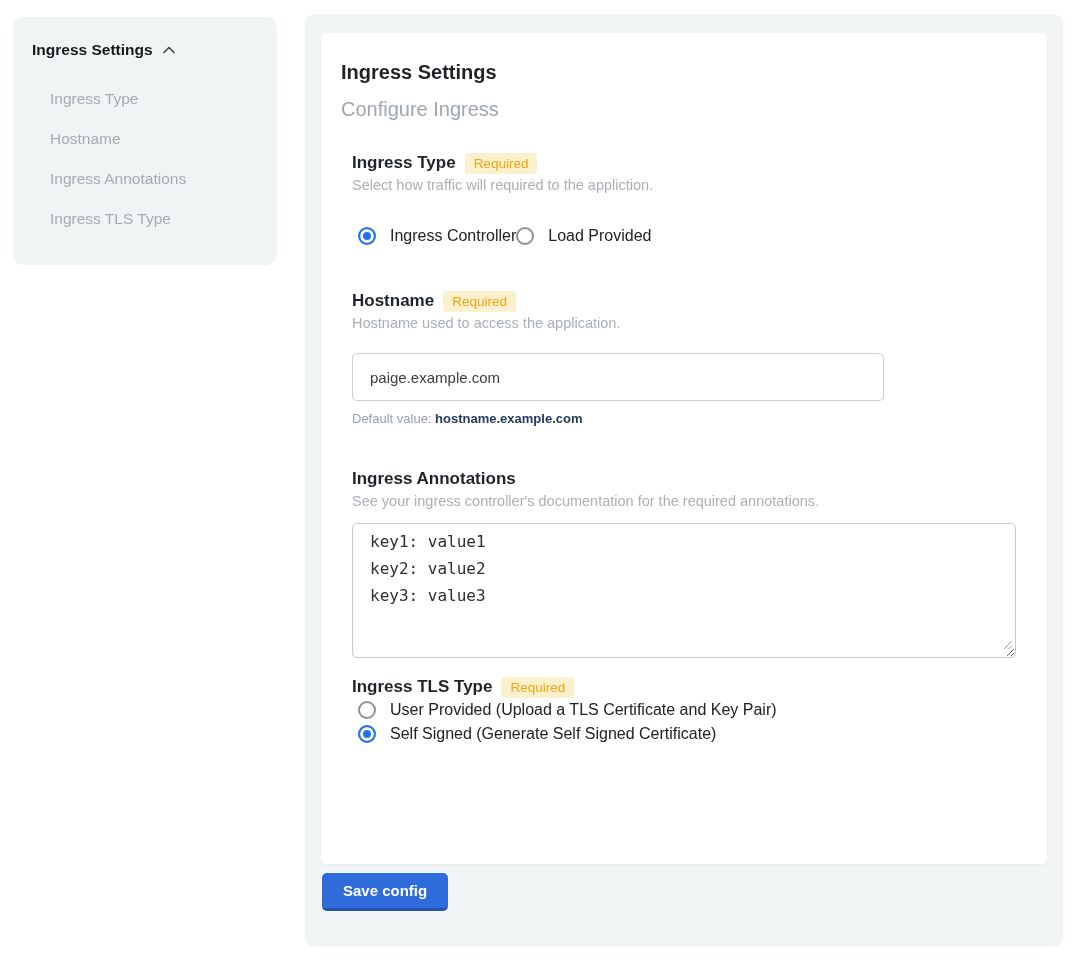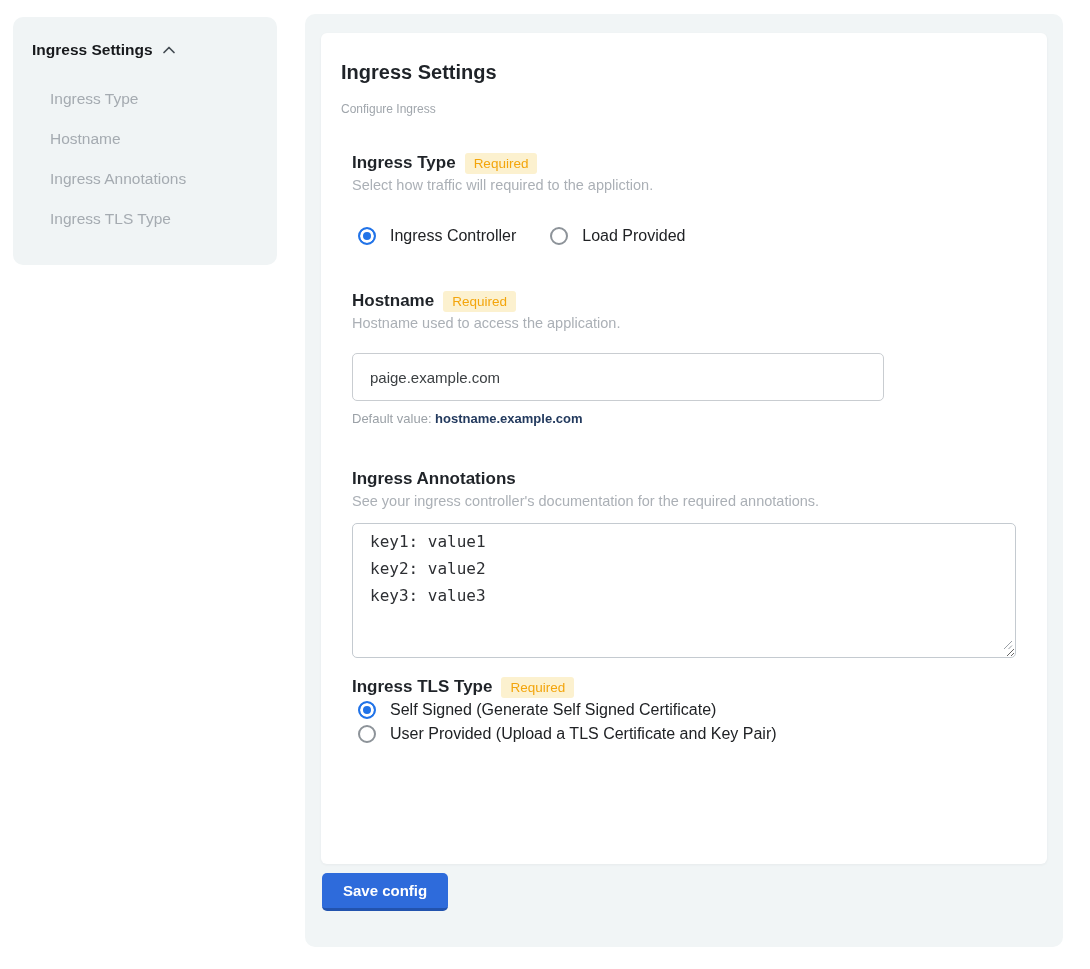--- a/index.html
+++ b/index.html
@@ -49,21 +49,21 @@
     border-radius: 6px;
     box-shadow: 0 1px 3px rgba(30,40,50,0.05);
     padding: 27px 31px 0 20px;
   }
   .card-title {
     font-size: 20px; font-weight: bold; color: #1f2328;
     line-height: 24px;
   }
   .card-subtitle {
     margin-top: 16px;
-    font-size: 12px; color: #a0a6ac;
+    font-size: 20px; color: #a0a6ac;
     line-height: 18px;
   }
 
   .section { margin-left: 11px; }
   .sec-1 { margin-top: 34px; }
   .sec-2 { margin-top: 42px; }
   .sec-3 { margin-top: 42px; }
   .sec-4 { margin-top: 18px; }
 
   .field-label-row { display: flex; align-items: center; gap: 9px; }
@@ -81,21 +81,21 @@
   }
   .field-desc {
     margin-top: 2px;
     font-size: 14.5px; color: #abb0b6;
     line-height: 18px;
   }
 
   
   .radio-row-inline {
     margin-top: 30px; margin-left: 6px;
-    display: flex; align-items: center; gap: 34px;
+    display: flex; align-items: center; 
   }
   .radio-option {
     display: flex; align-items: center; gap: 14px;
     cursor: pointer; height: 24px;
   }
   .radio-stack { margin-left: 6px; }
   .radio-stack .radio-option { margin-top: 0; }
   .rs-1 { margin-top: 25px; }
   .rs-2 { margin-top: 18px; }
   .radio {
@@ -227,27 +227,27 @@
         </span>
       </div>
     </section>
 
     <section class="section sec-4">
       <div class="field-label-row">
         <span class="field-label">Ingress TLS Type</span>
         <span class="required-badge">Required</span>
       </div>
       <div class="radio-stack">
+        <label class="radio-option rs-2">
+          <span class="radio"></span>
+          <span class="radio-label">User Provided (Upload a TLS Certificate and Key Pair)</span>
+        </label>
         <label class="radio-option rs-1">
           <span class="radio selected"></span>
           <span class="radio-label">Self Signed (Generate Self Signed Certificate)</span>
         </label>
-        <label class="radio-option rs-2">
-          <span class="radio"></span>
-          <span class="radio-label">User Provided (Upload a TLS Certificate and Key Pair)</span>
-        </label>
       </div>
     </section>
 
   </div>
 
   <button class="save-button">Save config</button>
 </main>
 
 </body></html>

